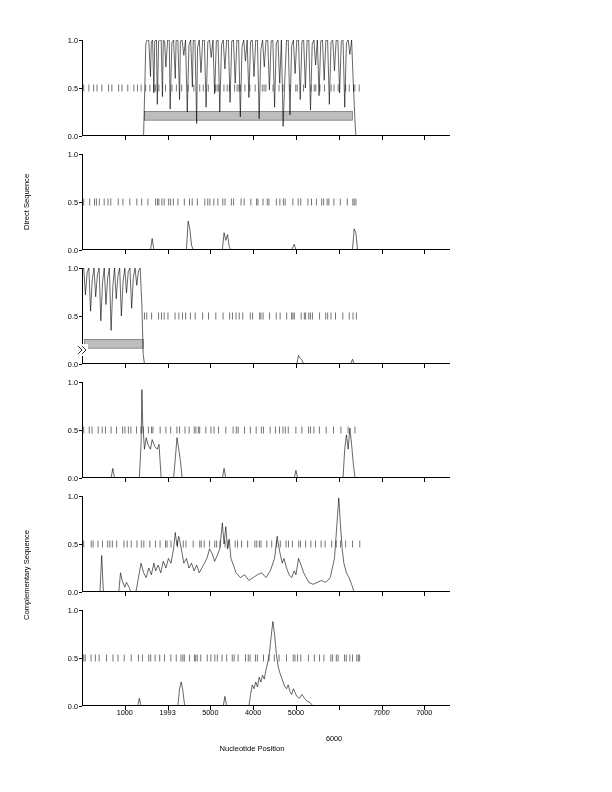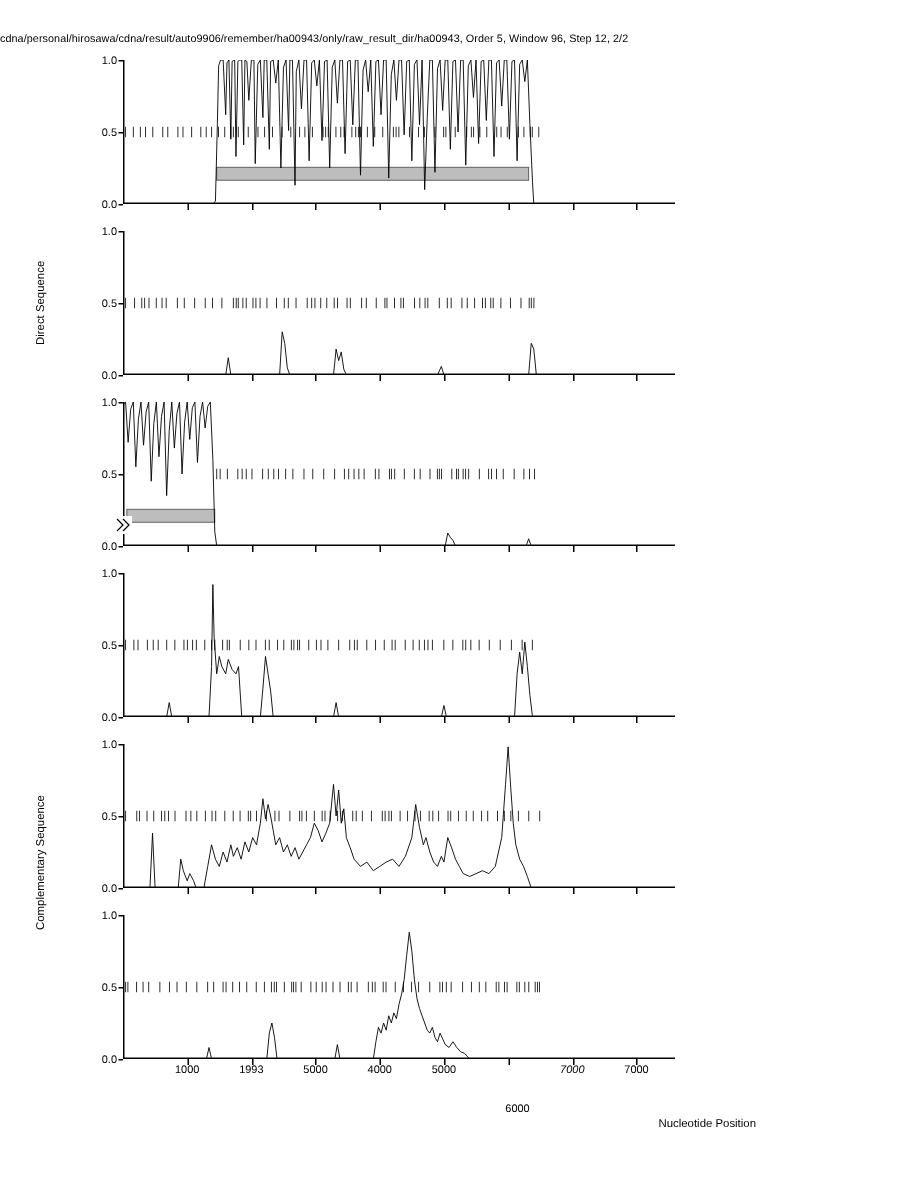--- a/index.html
+++ b/index.html
@@ -102,31 +102,30 @@
     position: absolute;
     font-size: 7.6px;
     white-space: nowrap;
     transform-origin: 0 0;
     transform: rotate(-90deg);
   }
   .xlabel {
     position: absolute;
     left: 0;
     width: 504px;
-    text-align: right;
+    text-align: center;
     font-size: 7.6px;
     top: 744px;
   }
 </style>
 </head>
 <body>
 
 <div id="page">
 
-  <div class="header-title">cdna/personal/hirosawa/cdna/result/auto9906/remember/ha00943/only/raw_result_dir/ha00943, Order 5, Window 96, Step 12, 2/2</div>
 
   <div class="ylabel" style="left:22px; top:230px;">Direct Sequence</div>
   <div class="ylabel" style="left:22px; top:620px;">Complementary Sequence</div>
 
   <div class="xlabel">Nucleotide Position</div>
 
   <div class="panels">
       <div class="panel" style="top: 0px; height: 96px;">
         <div class="plotbox"></div>
         <div class="ytick-mark" style="top: 96px;"></div>
@@ -554,21 +553,21 @@
         <div class="xtick-label" style="left: 42.7907px;">1000</div>
         <div class="xtick-mark" style="left: 85.5814px;"></div>
         <div class="xtick-label" style="left: 85.5814px;">1993</div>
         <div class="xtick-mark" style="left: 128.372px;"></div>
         <div class="xtick-label" style="left: 128.372px;">5000</div>
         <div class="xtick-mark" style="left: 171.163px;"></div>
         <div class="xtick-label" style="left: 171.163px;">4000</div>
         <div class="xtick-mark" style="left: 213.953px;"></div>
         <div class="xtick-label" style="left: 213.953px;">5000</div>
         <div class="xtick-mark" style="left: 256.744px;"></div>
-        <div class="xtick-label" style="left: 263px; margin-top: 28px;">6000</div>
+        <div class="xtick-label" style="left: 252px; margin-top: 28px;">6000</div>
         <div class="xtick-mark" style="left: 299.535px;"></div>
         <div class="xtick-label" style="left: 299.535px; font-style: italic;">7000</div>
         <div class="xtick-mark" style="left: 342.326px;"></div>
         <div class="xtick-label" style="left: 342.326px;">7000</div>
         <svg width="368" height="96">
           <g>
             <line x1="1.71" x2="1.71" y1="44.5" y2="51.5" stroke="#000" stroke-width="0.55"></line>
             <line x1="3.25" x2="3.25" y1="44.5" y2="51.5" stroke="#000" stroke-width="0.55"></line>
             <line x1="9.04" x2="9.04" y1="44.5" y2="51.5" stroke="#000" stroke-width="0.55"></line>
             <line x1="13.38" x2="13.38" y1="44.5" y2="51.5" stroke="#000" stroke-width="0.55"></line>

